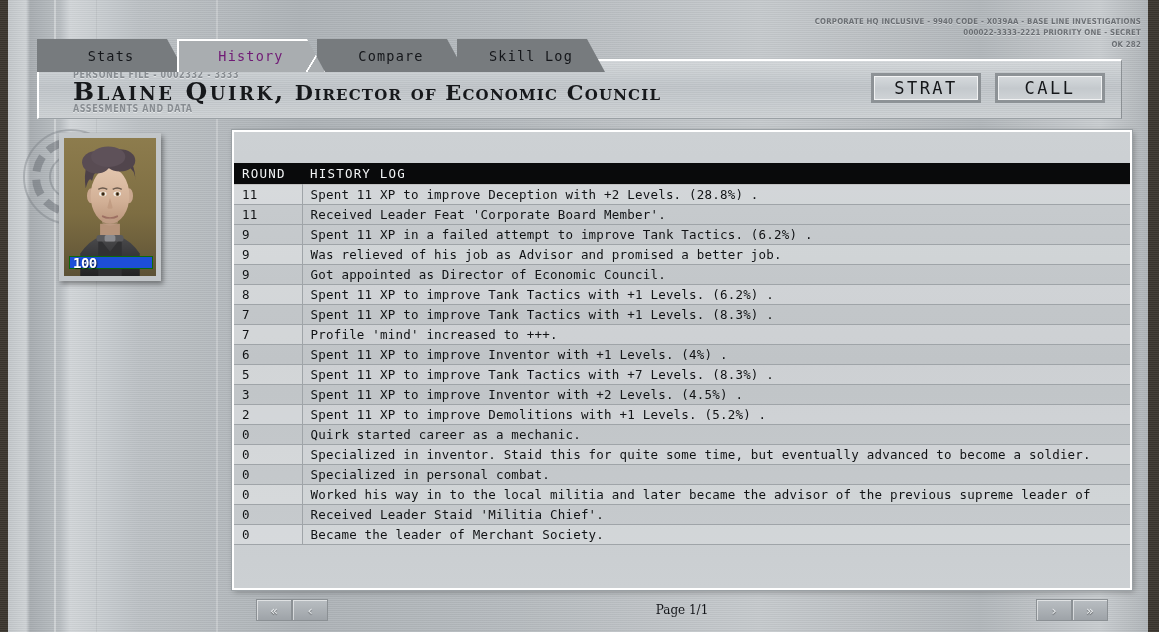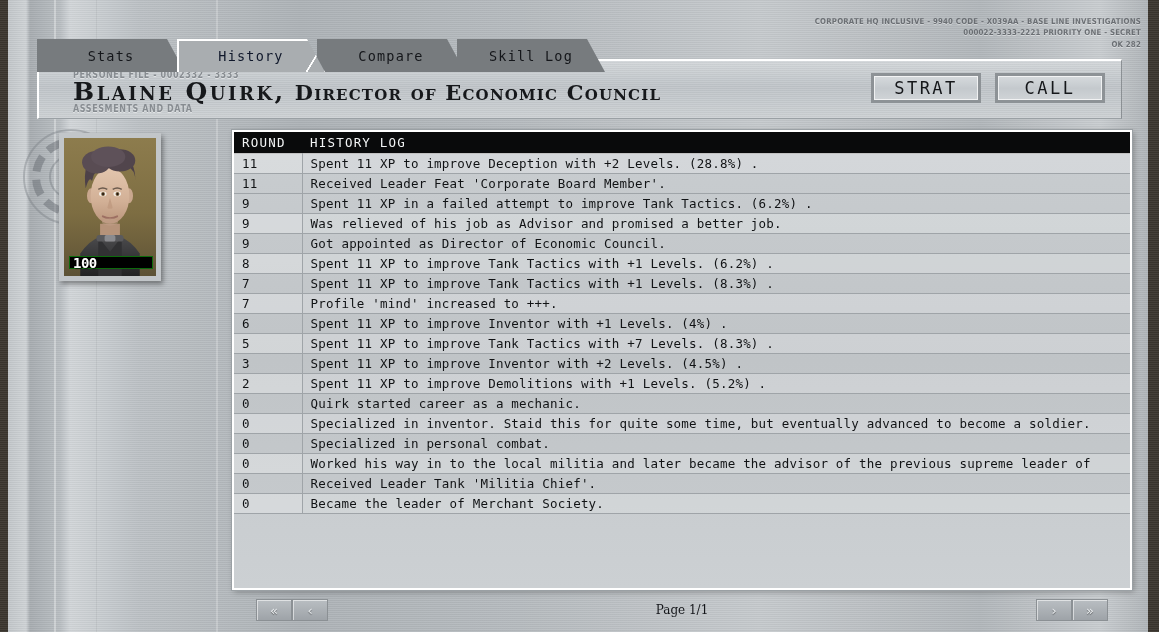--- a/index.html
+++ b/index.html
@@ -82,21 +82,21 @@
     letter-spacing: 1.2px;
     color: #14161a;
     background: #777b7e;
     clip-path: polygon(0 0, calc(100% - 18px) 0, 100% 100%, 0 100%);
     margin-right: -8px;
     cursor: pointer;
   }
   .tab.first { clip-path: polygon(0 0, calc(100% - 18px) 0, 100% 100%, 0 100%); }
   .tab.active {
     background: #a9adb0;
-    color: #0f172a;
+    color: #701a75;
     z-index: 3;
     box-shadow: inset 2px 2px 0 #ffffff, inset -1px 0 0 rgba(255,255,255,.85);
   }
   .tab.active::before{
     content:"";
     position:absolute; right:-1px; top:0; bottom:0; width:20px;
     background: linear-gradient(to bottom right, transparent 48%, #ffffff 49%, #ffffff 53%, transparent 54%);
   }
 
   
@@ -228,20 +228,21 @@
     box-shadow: 0 0 0 1px #9aa0a4, 2px 2px 6px rgba(0,0,0,.28);
     z-index: 3;
     overflow: hidden;
   }
   table.log {
     width: 100%;
     border-collapse: collapse;
     table-layout: fixed;
     font-family: "DejaVu Sans Mono", monospace;
     font-size: 12.5px;
+    margin-top: 31px;
   }
   table.log th {
     background: #090a0b;
     color: #f2f4f5;
     text-align: left;
     font-weight: normal;
     letter-spacing: 1.2px;
     padding: 3px 0 3px 8px;
     height: 20px;
     font-size: 12.5px;
@@ -387,21 +388,21 @@
         <circle cx="59.3" cy="60" r="2.1" fill="#6d5433"></circle>
         <circle cx="43.3" cy="60" r="1" fill="#1b1410"></circle>
         <circle cx="59.3" cy="60" r="1" fill="#1b1410"></circle>
 
         <path d="M51 64 L48 75 Q51 77 54 75 Z" fill="#c09a80" opacity=".85"></path>
 
         <path d="M43 84 Q51 88 59 84" stroke="#9d6f62" stroke-width="2" fill="none" stroke-linecap="round"></path>
 
         <ellipse cx="51" cy="90" rx="9" ry="4" fill="#c2a08a" opacity=".5"></ellipse>
       </svg>
-      <div class="hpbar" style="width: 84px; background: #000000;">
+      <div class="hpbar" style="width: 84px; background: #1d4ed8;">
         <span>100</span>
       </div>
     </div>
   </div>
 
   <div class="logpanel">
     <table class="log">
       <thead>
         <tr>
           <th class="c-round">ROUND</th>
@@ -468,21 +469,21 @@
           <tr class="even">
             <td class="c-round">0</td>
             <td>Specialized in personal combat.</td>
           </tr>
           <tr class="odd">
             <td class="c-round">0</td>
             <td>Worked his way in to the local militia and later became the advisor of the previous supreme leader of</td>
           </tr>
           <tr class="even">
             <td class="c-round">0</td>
-            <td>Received Leader Tank 'Militia Chief'.</td>
+            <td>Received Leader Staid 'Militia Chief'.</td>
           </tr>
           <tr class="odd">
             <td class="c-round">0</td>
             <td>Became the leader of Merchant Society.</td>
           </tr>
         </tbody>
     </table>
   </div>
 
   <div class="pager">

